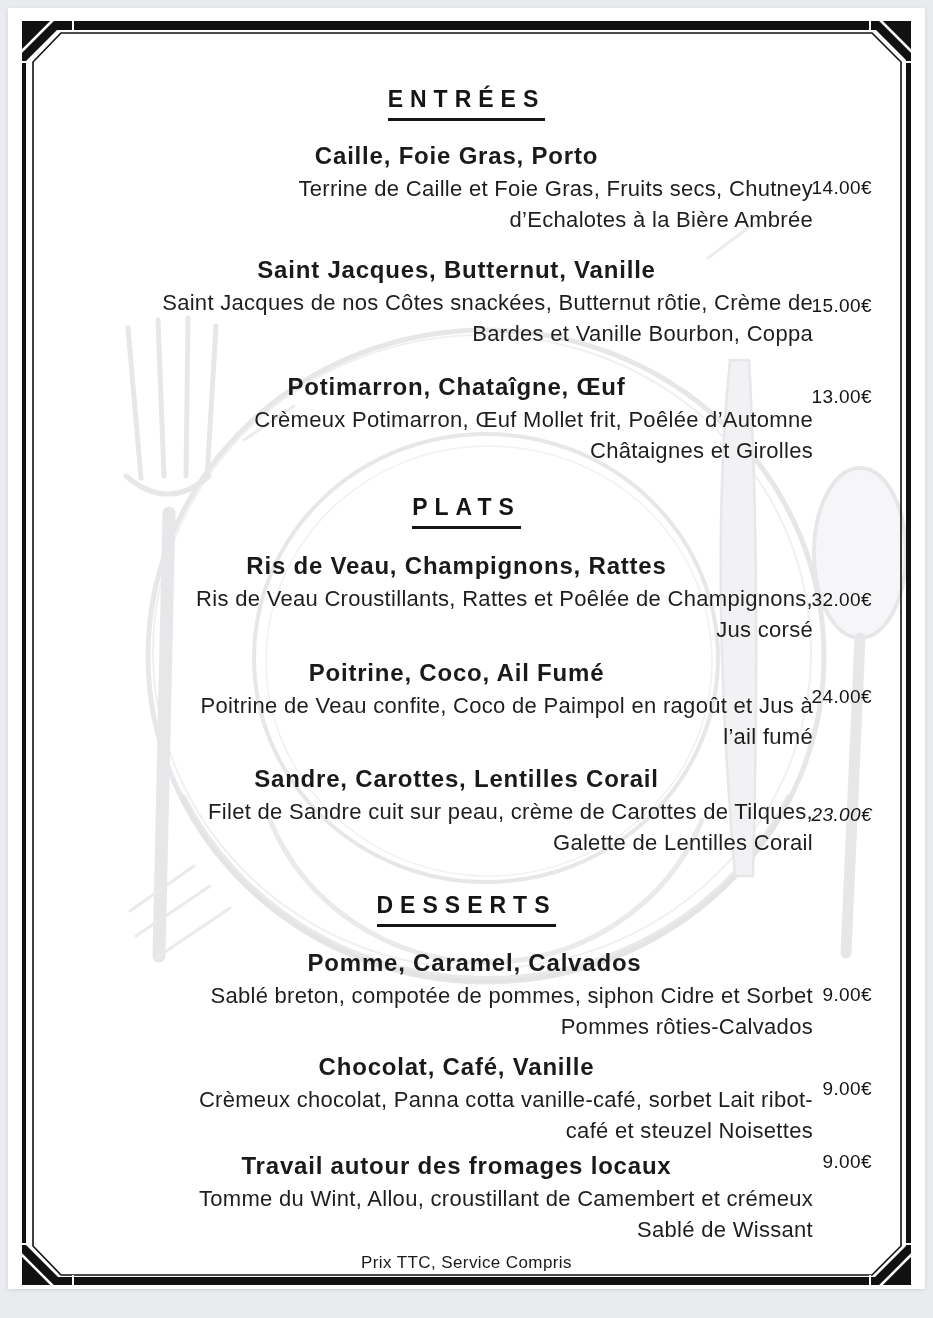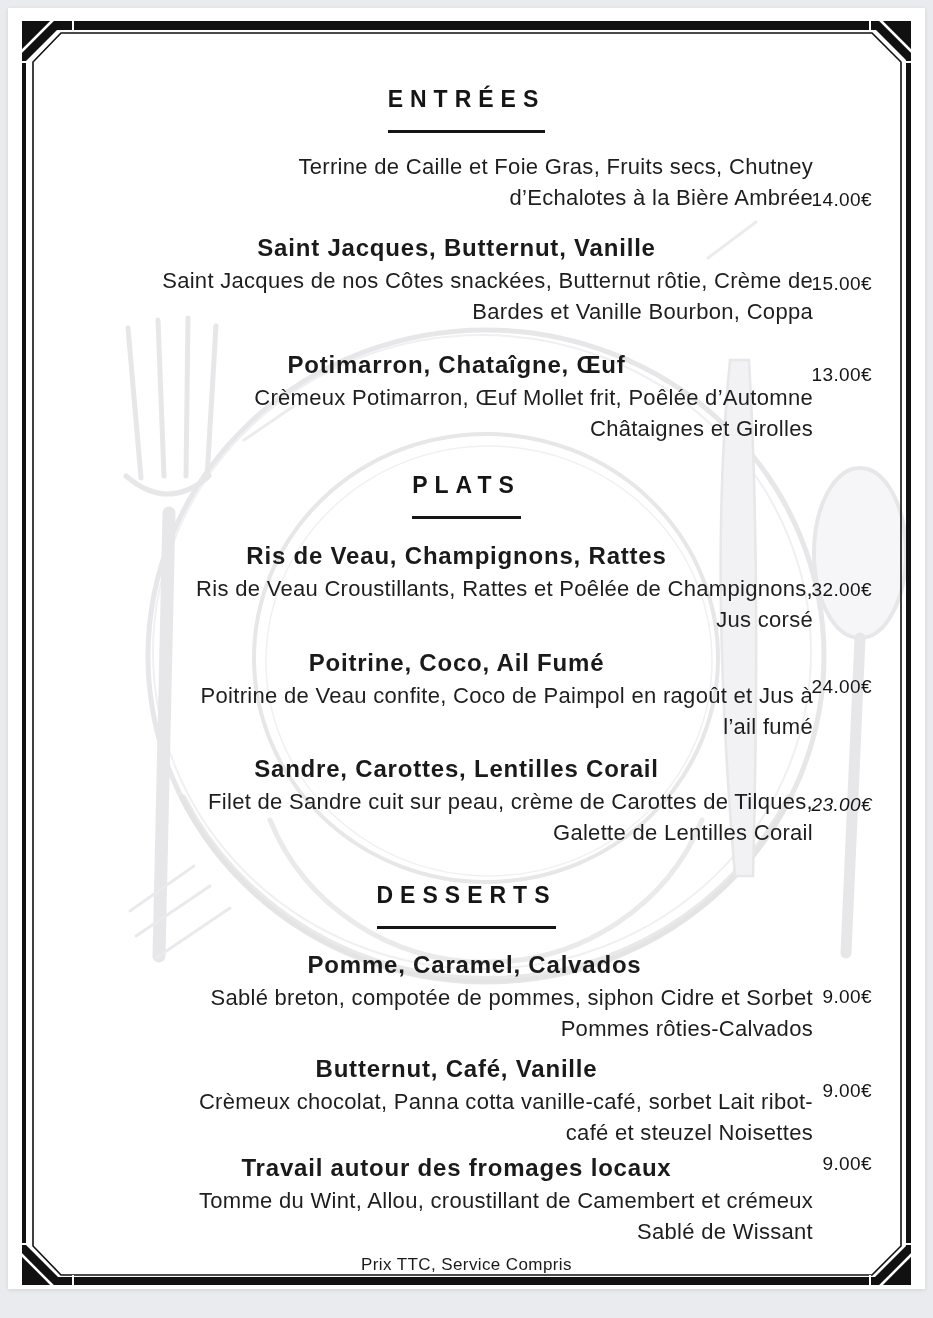--- a/index.html
+++ b/index.html
@@ -25,21 +25,21 @@
     z-index:3;
   }
   .section-heading{
     text-align:center;
   }
   .section-heading span{
     display:inline-block;
     font-size:23px;font-weight:700;
     letter-spacing:7px;
     line-height:30px;
-    padding-bottom:16px;
+    padding-bottom:4px;
     border-bottom:3px solid #151515;
   }
   .menu-item{position:relative;}
   .item-inner{margin:0 112px 0 92px;text-align:center;}
   .item-title{
     font-size:24px;font-weight:700;letter-spacing:0.8px;
     line-height:34px;color:#1a1a1a;
   }
   .item-desc{
     font-size:22px;font-weight:400;letter-spacing:0.3px;
@@ -127,20 +127,21 @@
   </svg>
 
   <div class="content">
 
     <div class="section-heading" style="margin-top:76px;">
       <span>ENTRÉES</span>
     </div>
 
     <div class="menu-item" style="margin-top:18px;">
       <div class="item-inner">
+        <div class="item-title">Caille, Foie Gras, Porto</div>
         <div class="item-desc">Terrine de Caille et Foie Gras, Fruits secs, Chutney</div>
         <div class="item-desc">d’Echalotes à la Bière Ambrée</div>
       </div>
       <span class="item-price" style="top:38px;">14.00€</span>
     </div>
 
     <div class="menu-item" style="margin-top:18px;">
       <div class="item-inner">
         <div class="item-title">Saint Jacques, Butternut, Vanille</div>
         <div class="item-desc">Saint Jacques de nos Côtes snackées, Butternut rôtie, Crème de</div>
@@ -197,21 +198,21 @@
       <div class="item-inner">
         <div class="item-title">Pomme, Caramel, Calvados</div>
         <div class="item-desc">Sablé breton, compotée de pommes, siphon Cidre et Sorbet</div>
         <div class="item-desc">Pommes rôties-Calvados</div>
       </div>
       <span class="item-price" style="top:38px;">9.00€</span>
     </div>
 
     <div class="menu-item" style="margin-top:8px;">
       <div class="item-inner">
-        <div class="item-title">Butternut, Café, Vanille</div>
+        <div class="item-title">Chocolat, Café, Vanille</div>
         <div class="item-desc">Crèmeux chocolat, Panna cotta vanille-café, sorbet Lait ribot-</div>
         <div class="item-desc">café et steuzel Noisettes</div>
       </div>
       <span class="item-price" style="top:28px;">9.00€</span>
     </div>
 
     <div class="menu-item" style="margin-top:3px;">
       <div class="item-inner">
         <div class="item-title">Travail autour des fromages locaux</div>
         <div class="item-desc">Tomme du Wint, Allou, croustillant de Camembert et crémeux</div>

